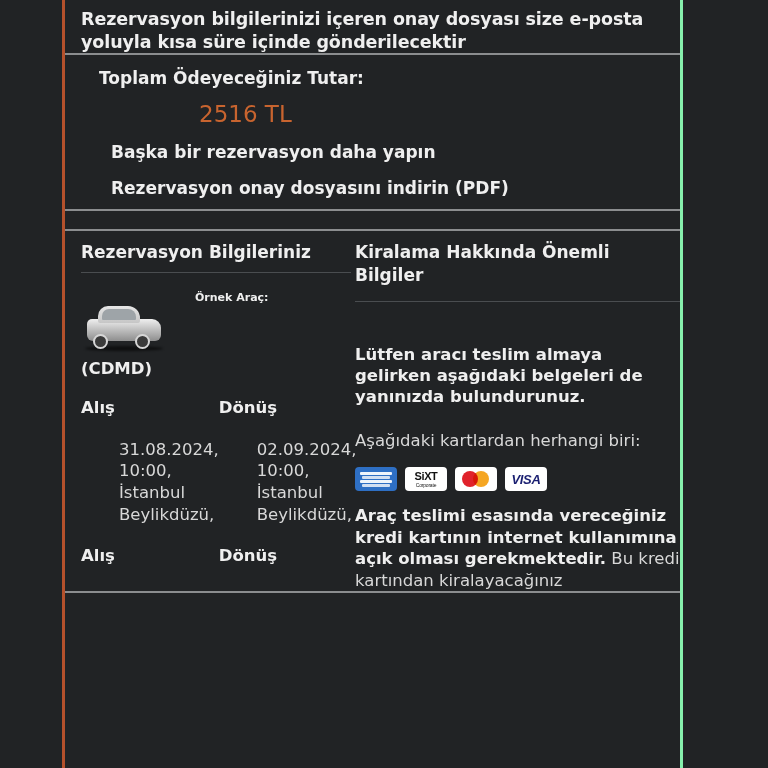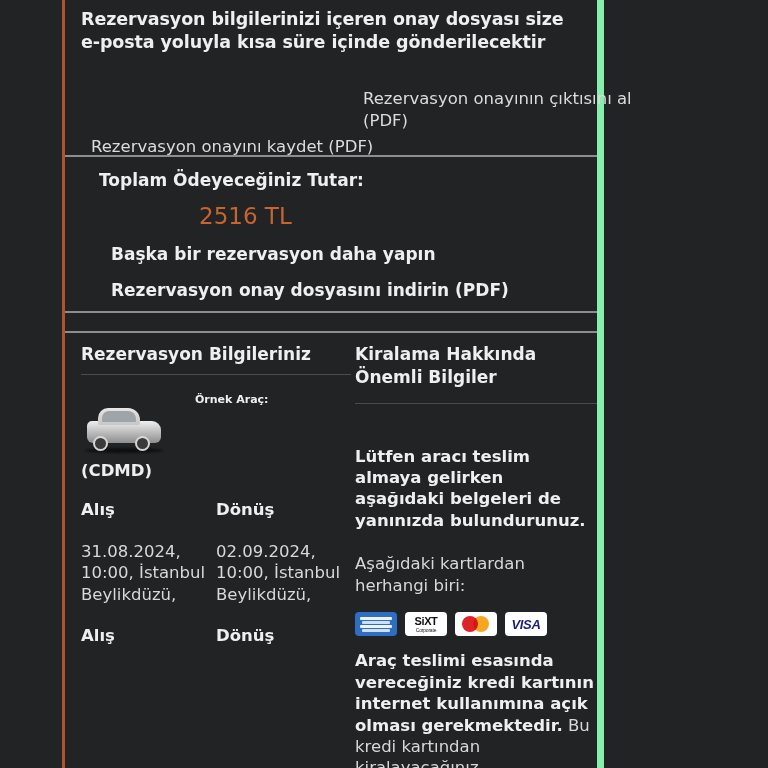--- a/index.html
+++ b/index.html
@@ -20,25 +20,25 @@
     width: 768px;
     height: 768px;
     background: #212325;
   }
 
   
   .content-col {
     position: absolute;
     left: 62px;
     top: 0;
-    width: 542px;
+    width: 621px;
     height: 768px;
     box-sizing: border-box;
     border-left: 3px solid #b4512c;
-    border-right: 7px solid #86efac;
+    border-right: 3px solid #86efac;
     background: #212325;
   }
 
   
   .headline {
     font-size: 17.5px;
     font-weight: bold;
     line-height: 1.29;
     color: #efefef;
     padding: 8px 16px 0 16px;
@@ -305,20 +305,21 @@
   .trip-head {
     font-size: 16.5px;
     font-weight: bold;
     color: #efefef;
   }
   .trip-val {
     font-size: 16.5px;
     color: #d8d8d8;
     line-height: 1.32;
     margin-top: 22px;
+    margin-left: 38px;
   }
   .trip-head2 {
     font-size: 16.5px;
     font-weight: bold;
     color: #efefef;
     margin-top: 20px;
   }
 
   .mixed-para {
     font-size: 16.5px;
@@ -329,24 +330,20 @@
   .mixed-para b { color: #efefef; }
 </style>
 </head>
 <body>
 
 <div id="page">
   <div class="content-col">
 
     <div class="headline">Rezervasyon bilgilerinizi içeren onay dosyası size e-posta yoluyla kısa süre içinde gönderilecektir</div>
 
-    <div class="pdf-block">
-      <div class="pdf-print">Rezervasyon onayının çıktısını al (PDF)</div>
-      <div class="pdf-save">Rezervasyon onayını kaydet (PDF)</div>
-    </div>
 
     <div class="box">
       <div class="summary">
 
 
         <div class="sum-right">
           <div class="lbl-bold">Toplam Ödeyeceğiniz Tutar:</div>
           <div class="price">2516 TL</div>
           <div class="link-bold">Başka bir rezervasyon daha yapın</div>
           <div class="link-bold">Rezervasyon onay dosyasını indirin (PDF)</div>

